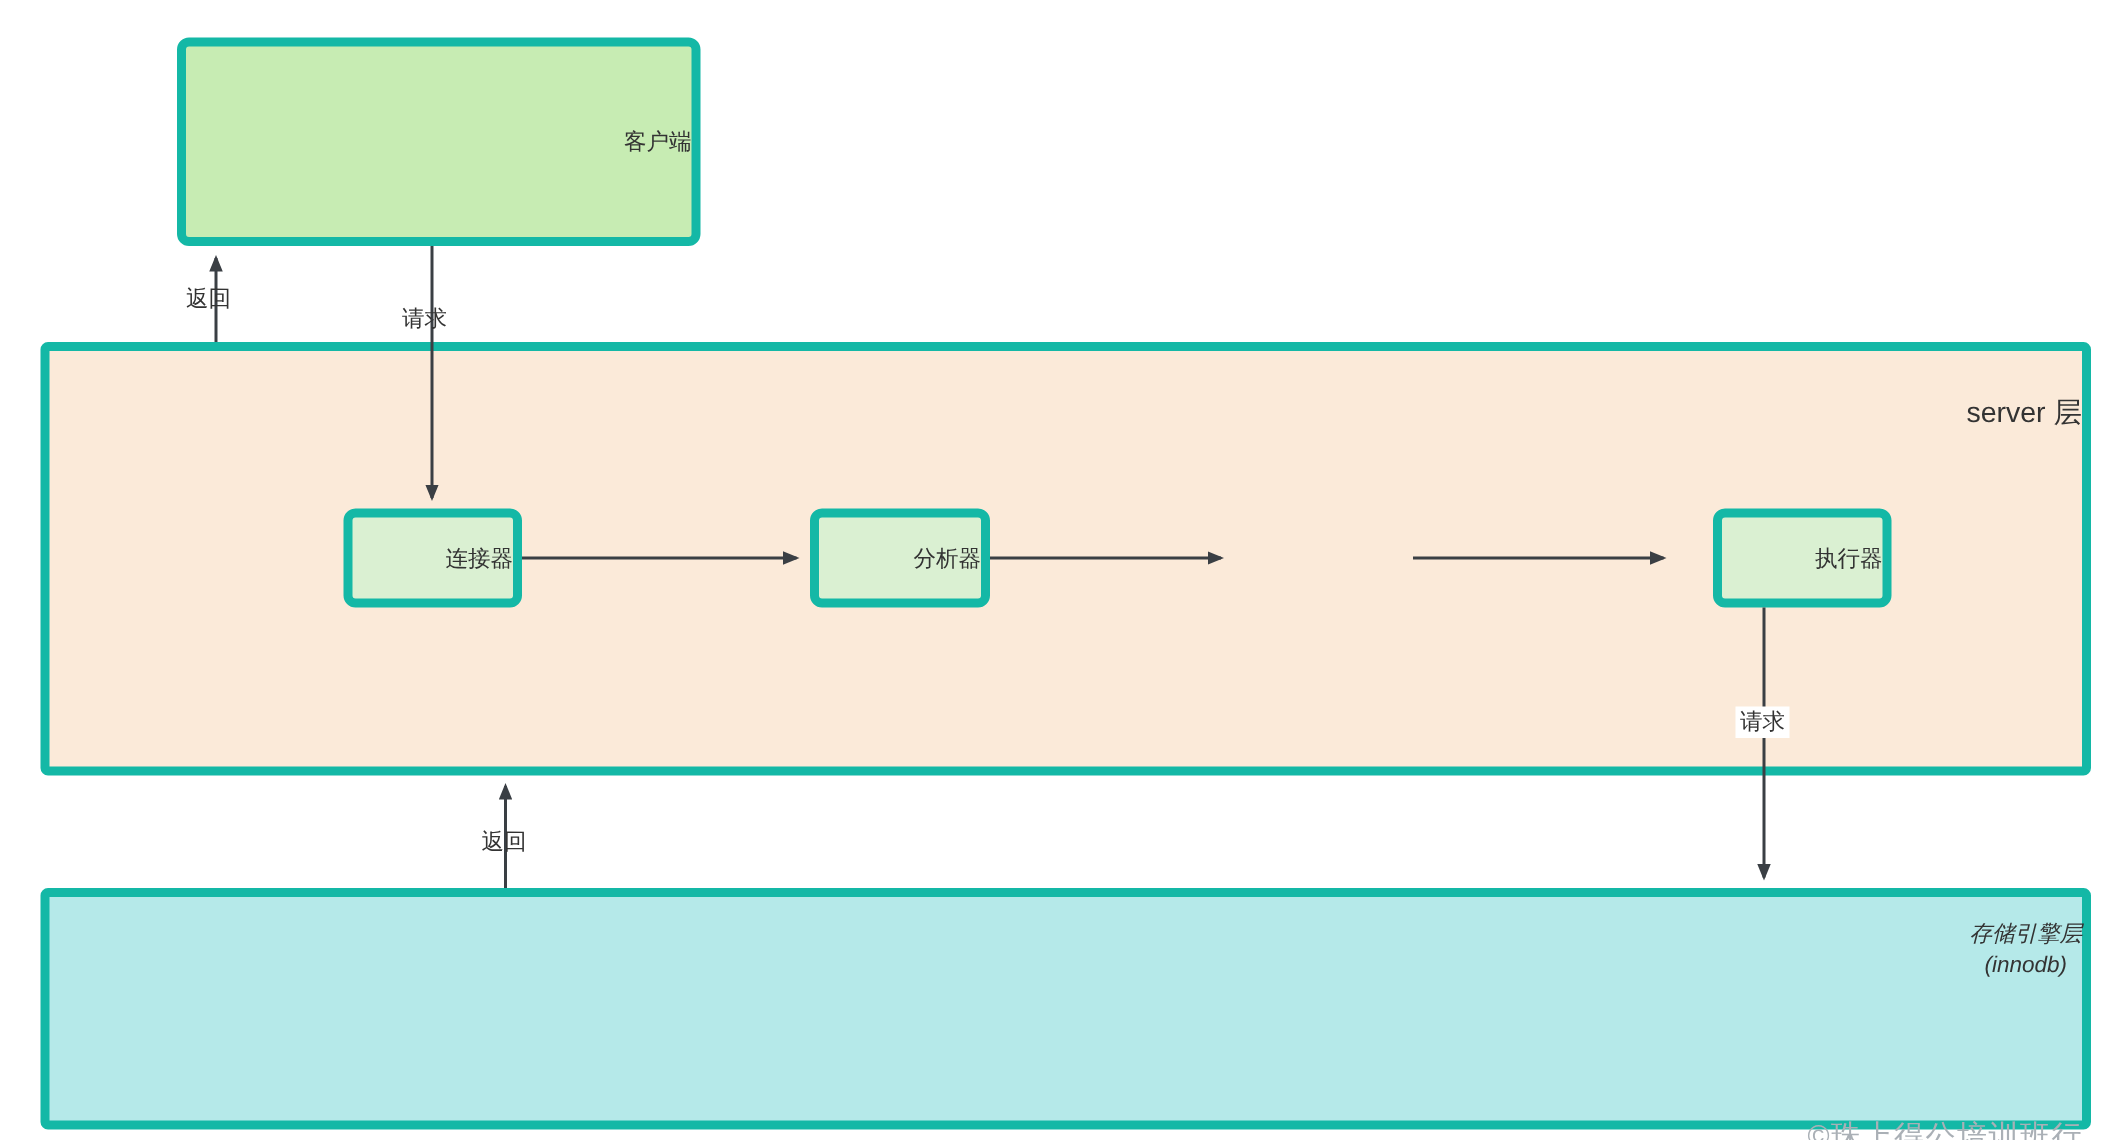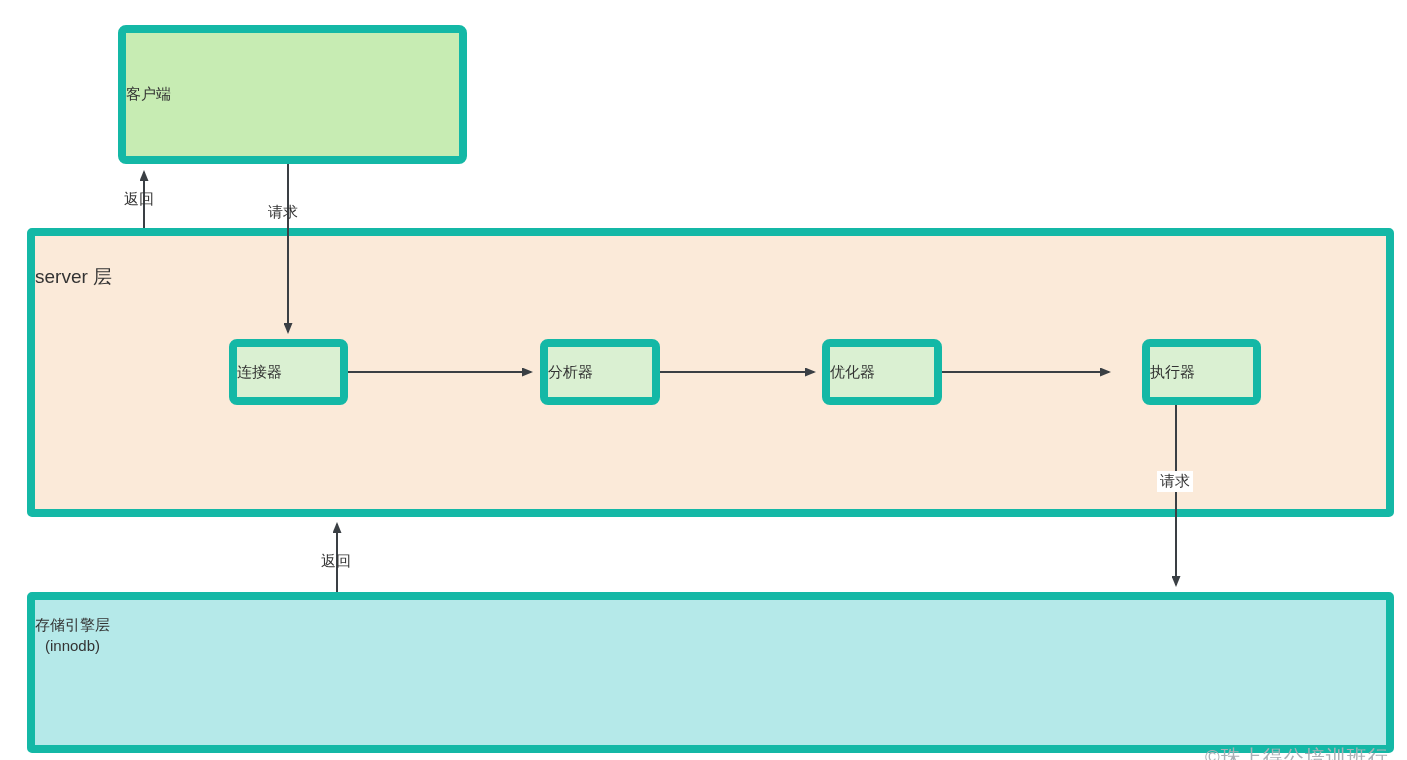--- a/index.html
+++ b/index.html
@@ -11,25 +11,25 @@
     position: relative;
     width: 1407px;
     height: 760px;
     background: #ffffff;
     overflow: hidden;
     font-family: "Liberation Sans", "DejaVu Sans", sans-serif;
     color: #333333;
   }
   .box {
     position: absolute;
-    border: 8px solid #14b8a6;
+    border: 6px solid #14b8a6;
     box-sizing: border-box;
     display: flex;
     align-items: center;
-    justify-content: flex-start;
+    justify-content: flex-end;
     font-size: 15px;
     color: #333333;
   }
   .client-box {
     left: 118px; top: 25px; width: 349px; height: 139px;
     background: #c7ecb3;
     border-radius: 8px;
   }
   .server-box {
     left: 27px; top: 228px; width: 1367px; height: 289px;
@@ -48,20 +48,21 @@
   }
   .node-connector { left: 229px; width: 119px; }
   .node-analyzer  { left: 540px; width: 120px; }
   .node-optimizer { left: 822px; width: 120px; }
   .node-executor  { left: 1142px; width: 119px; }
   .storage-box {
     left: 27px; top: 592px; width: 1367px; height: 161px;
     background: #b5e9e9;
     border-radius: 5px;
     align-items: flex-start;
+    font-style: italic;
   }
   .storage-label {
     margin-top: 14px;
     text-align: center;
     font-size: 15px;
     line-height: 21px;
   }
   .arrows-layer {
     position: absolute;
     left: 0; top: 0;
@@ -100,23 +101,20 @@
   <div class="box server-box">
     <span class="server-title">server 层</span>
   </div>
 
   <div class="box node-box node-analyzer">
     <span>分析器</span>
   </div>
   <div class="box node-box node-connector">
     <span>连接器</span>
   </div>
-  <div class="box node-box node-optimizer">
-    <span>优化器</span>
-  </div>
   <div class="box node-box node-executor">
     <span>执行器</span>
   </div>
 
   <div class="box storage-box">
     <div class="storage-label">
       <div>存储引擎层</div>
       <div>(innodb)</div>
     </div>
   </div>

